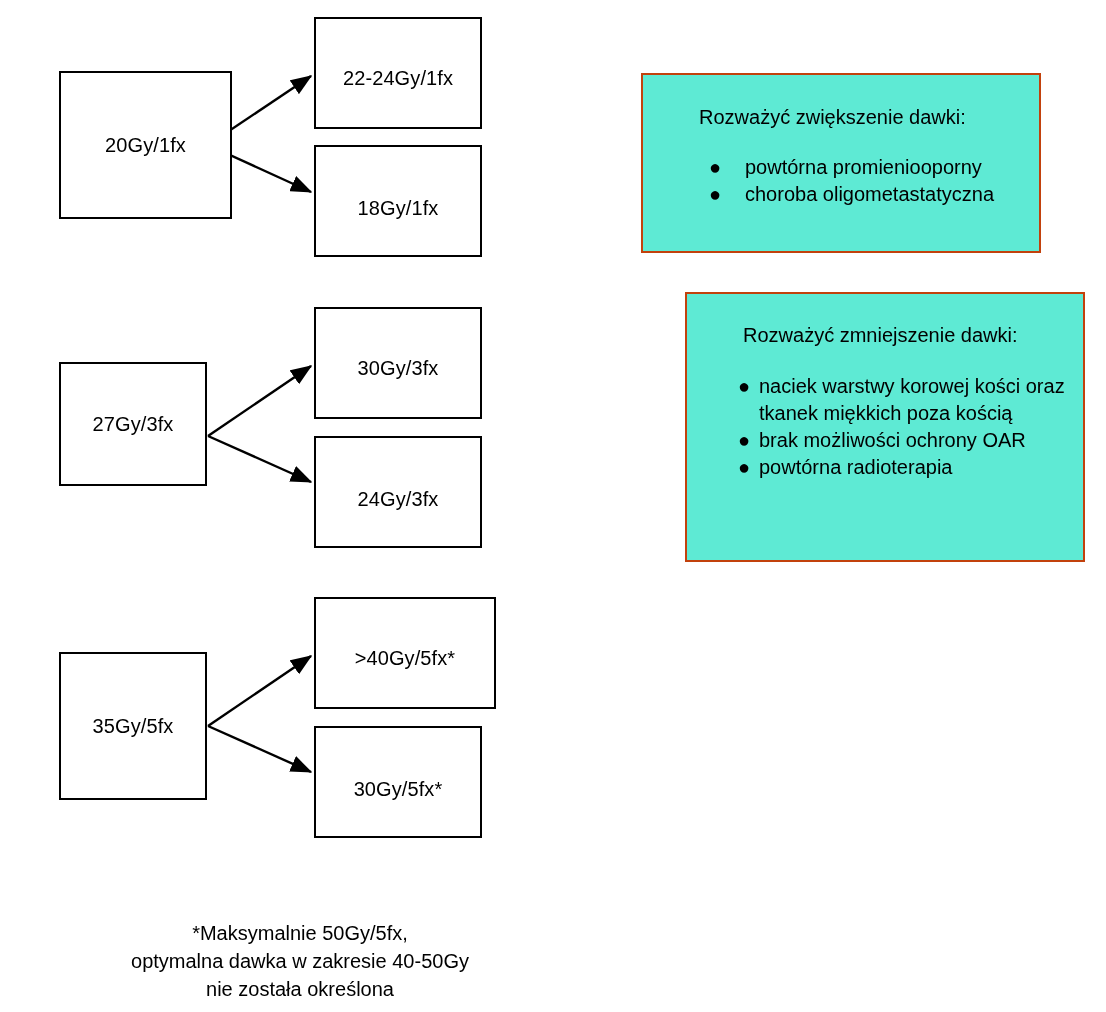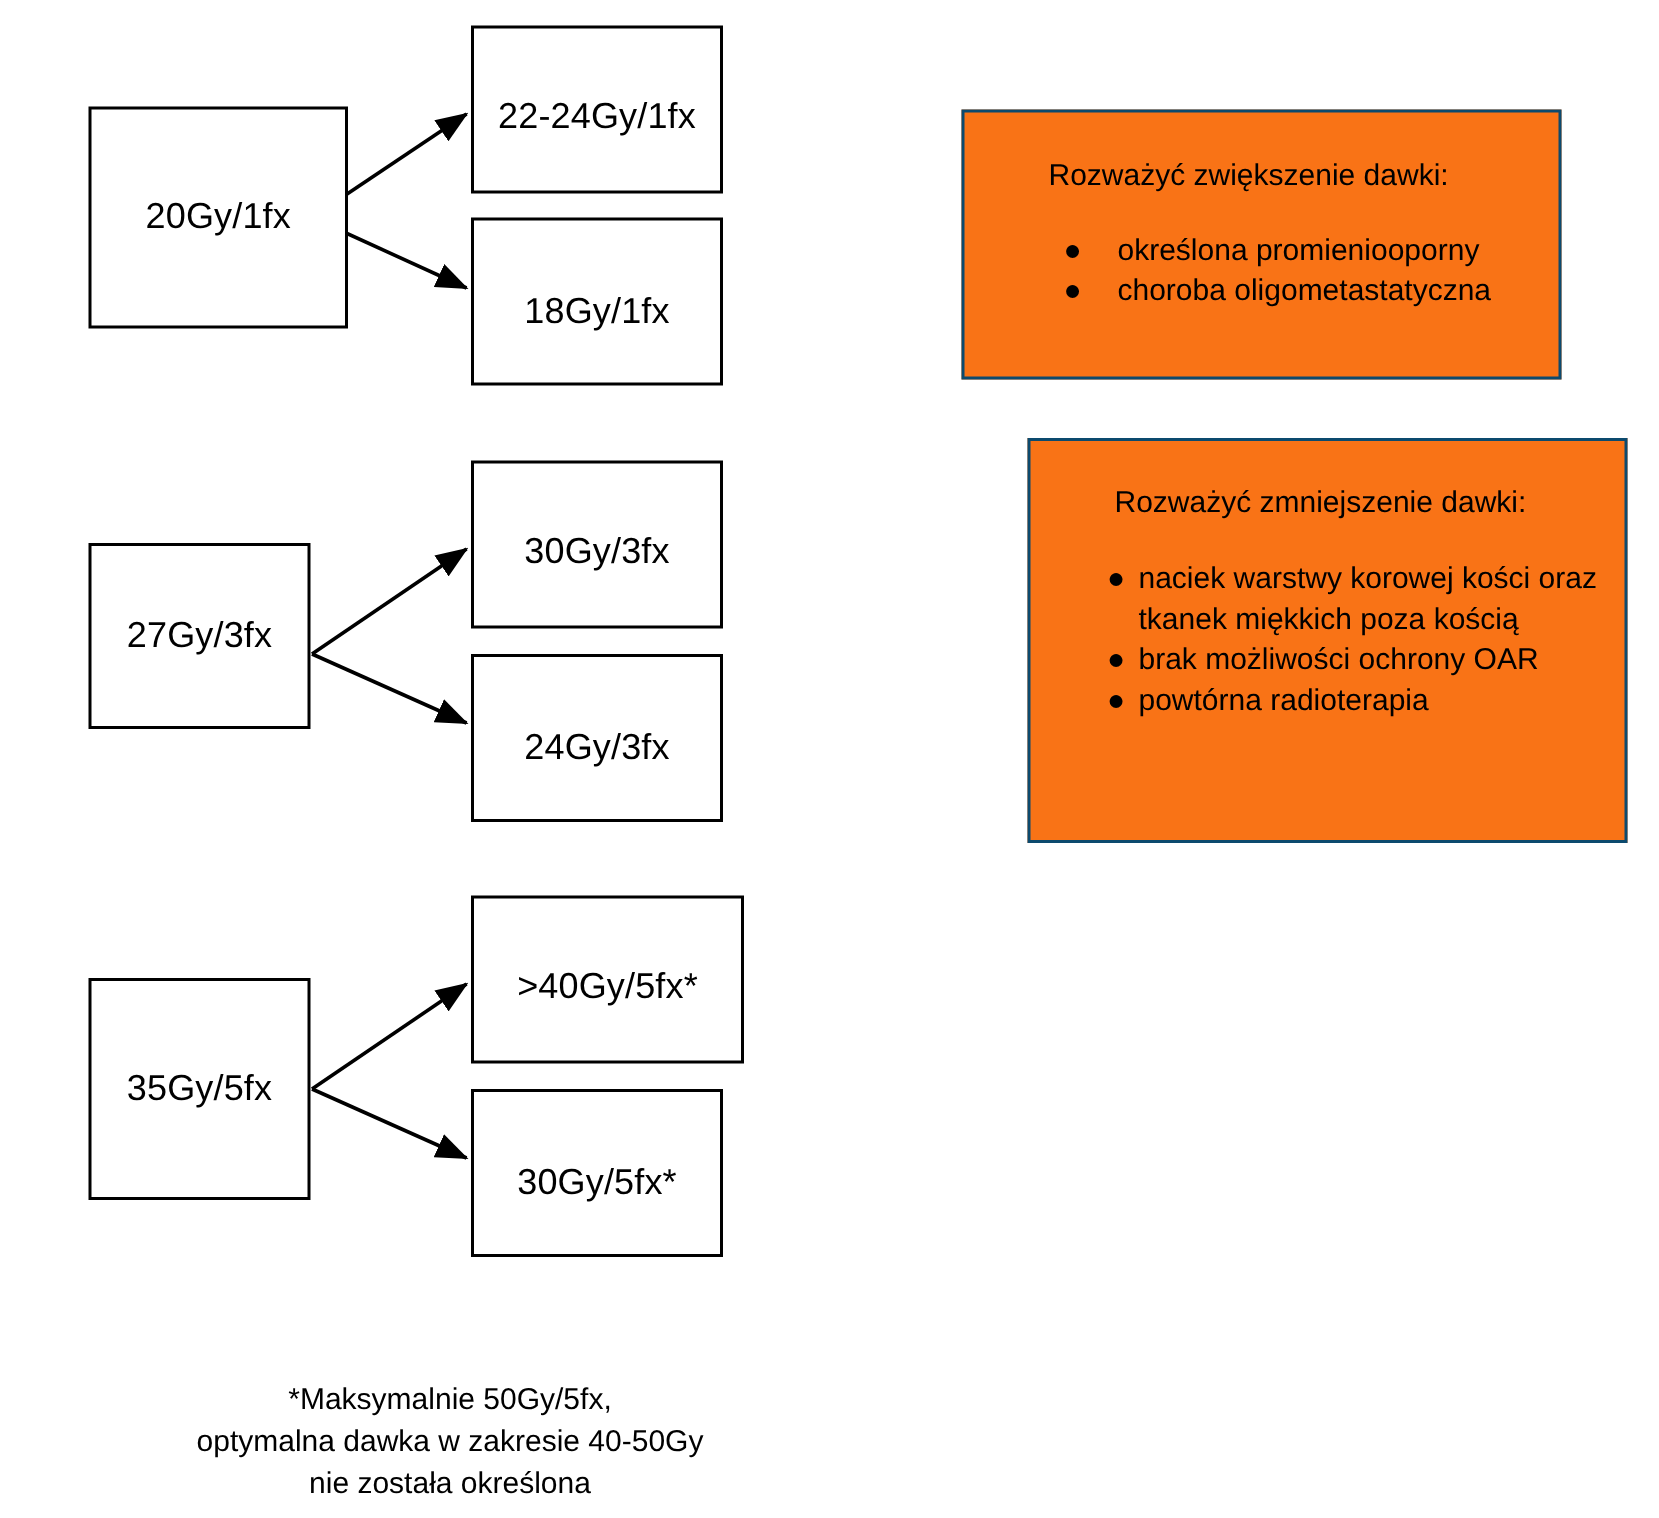--- a/index.html
+++ b/index.html
@@ -23,21 +23,21 @@
     position: absolute;
     box-sizing: border-box;
     border: 2px solid #000000;
     background: #ffffff;
   }
   .box-label {
     position: absolute;
     left: 0;
     right: 0;
     text-align: center;
-    font-size: 24px;
+    font-size: 20px;
     line-height: 24px;
     letter-spacing: 0.1px;
     color: #000000;
     white-space: nowrap;
   }
   
   .src .box-label {
     top: 50%;
     transform: translateY(-50%);
   }
@@ -59,22 +59,22 @@
     left: 0;
     top: 0;
     width: 1106px;
     height: 1012px;
     overflow: visible;
     pointer-events: none;
   }
   .note-box {
     position: absolute;
     box-sizing: border-box;
-    border: 2px solid #0c4a6e;
-    background: #f97316;
+    border: 2px solid #c2410c;
+    background: #5eead4;
   }
   .note-heading {
     position: absolute;
     font-size: 20px;
     line-height: 24px;
     white-space: nowrap;
     color: #000000;
   }
   .note-list {
     position: absolute;
@@ -159,21 +159,21 @@
   </div>
   <div class="box tgt low" style="left:314px; top:726px; width:168px; height:112px;">
     <span class="box-label">30Gy/5fx*</span>
   </div>
 
   <div class="note-box" style="left:641px; top:73px; width:400px; height:180px;">
     <div class="note-heading" style="left:56px; top:30px;">Rozważyć zwiększenie dawki:</div>
     <ul class="note-list" style="left:66px; top:79px; width:320px;">
       <li class="note-item" style="padding-left:36px;">
         <span class="note-bullet">●</span>
-        <span class="note-item-text">określona promieniooporny</span>
+        <span class="note-item-text">powtórna promieniooporny</span>
       </li>
       <li class="note-item" style="padding-left:36px;">
         <span class="note-bullet">●</span>
         <span class="note-item-text">choroba oligometastatyczna</span>
       </li>
     </ul>
   </div>
 
   <div class="note-box" style="left:641px; top:292px; width:400px; height:270px;margin-left:44px;">
     <div class="note-heading" style="left:56px; top:29px;">Rozważyć zmniejszenie dawki:</div>

